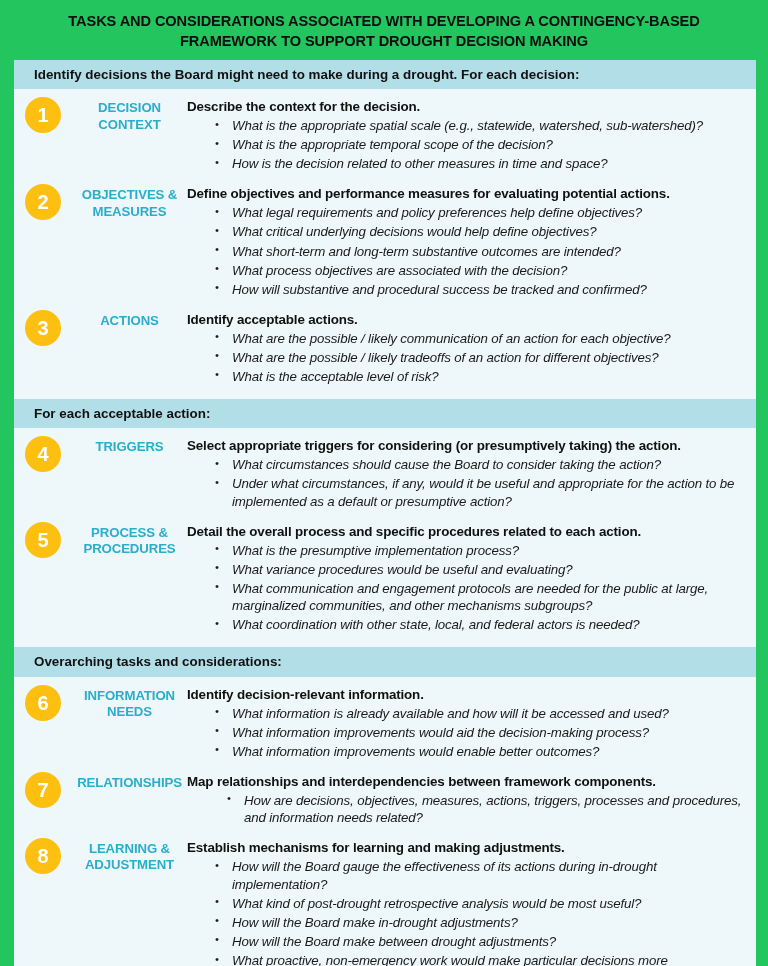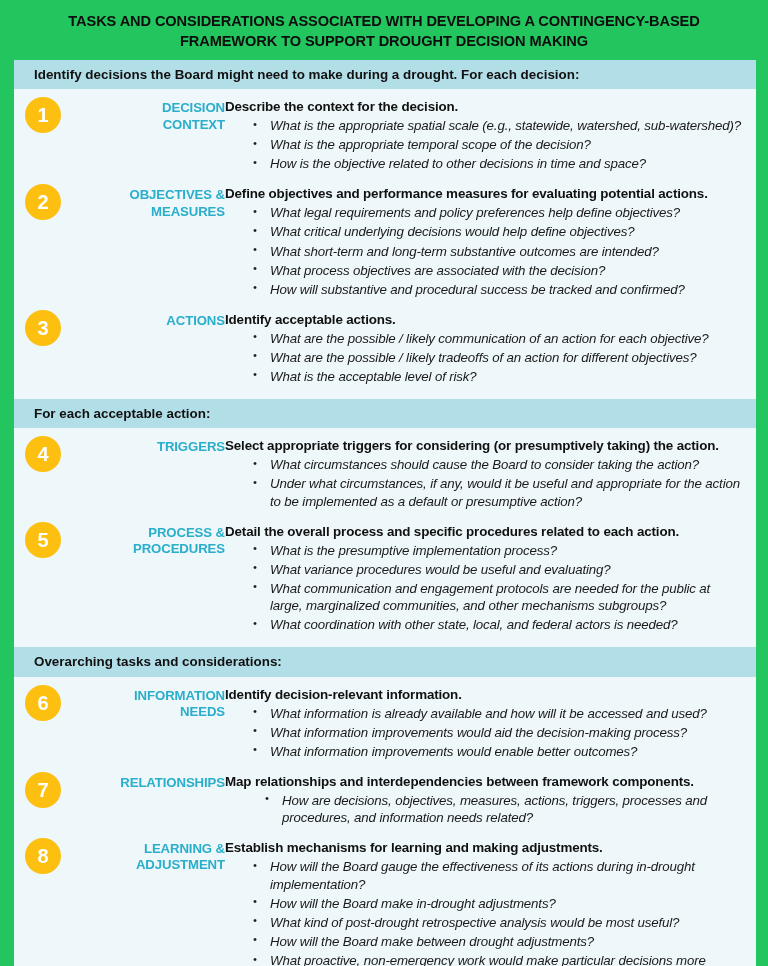--- a/index.html
+++ b/index.html
@@ -82,28 +82,27 @@
     font-weight: bold;
     display: flex;
     align-items: center;
     justify-content: center;
     line-height: 1;
   }
 
   .row-label {
     width: 115px;
     flex: 0 0 115px;
-    text-align: right;
+    text-align: center;
     color: #29aecb;
     font-weight: bold;
     font-size: 13.2px;
     line-height: 1.22;
     padding-top: 4px;
     letter-spacing: -0.1px;
-    margin-left: 38px;
   }
   .row-label .lbl-line { display: block; }
 
   .row-body {
     flex: 1 1 auto;
     padding-right: 14px;
     padding-top: 2px;
   }
 
   .body-heading {
@@ -161,21 +160,21 @@
           </div>
           <div class="row-label">
             <span class="lbl-line">DECISION</span>
             <span class="lbl-line">CONTEXT</span>
           </div>
           <div class="row-body">
             <div class="body-heading">Describe the context for the decision.</div>
             <ul class="bullets">
               <li>What is the appropriate spatial scale (e.g., statewide, watershed, sub-watershed)?</li>
               <li>What is the appropriate temporal scope of the decision?</li>
-              <li>How is the objective related to other decisions in time and space?</li>
+              <li>How is the decision related to other measures in time and space?</li>
             </ul>
           </div>
         </div>
         <div class="row">
           <div class="row-num">
             <div class="circle">2</div>
           </div>
           <div class="row-label">
             <span class="lbl-line">OBJECTIVES &amp;</span>
             <span class="lbl-line">MEASURES</span>
@@ -284,22 +283,22 @@
             <div class="circle">8</div>
           </div>
           <div class="row-label">
             <span class="lbl-line">LEARNING &amp;</span>
             <span class="lbl-line">ADJUSTMENT</span>
           </div>
           <div class="row-body">
             <div class="body-heading">Establish mechanisms for learning and making adjustments.</div>
             <ul class="bullets">
               <li>How will the Board gauge the effectiveness of its actions during in-drought implementation?</li>
+              <li>What kind of post-drought retrospective analysis would be most useful?</li>
               <li>How will the Board make in-drought adjustments?</li>
-              <li>What kind of post-drought retrospective analysis would be most useful?</li>
               <li>How will the Board make between drought adjustments?</li>
               <li>What proactive, non-emergency work would make particular decisions more straightforward or particular actions more effective?</li>
             </ul>
           </div>
         </div>
       </div>
   </div>
 
 </div>
 

